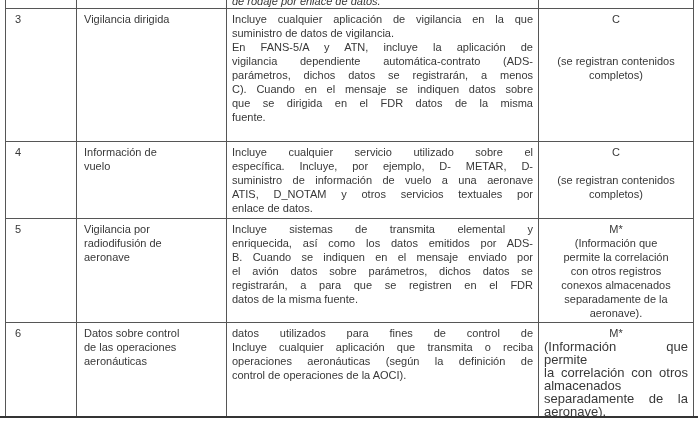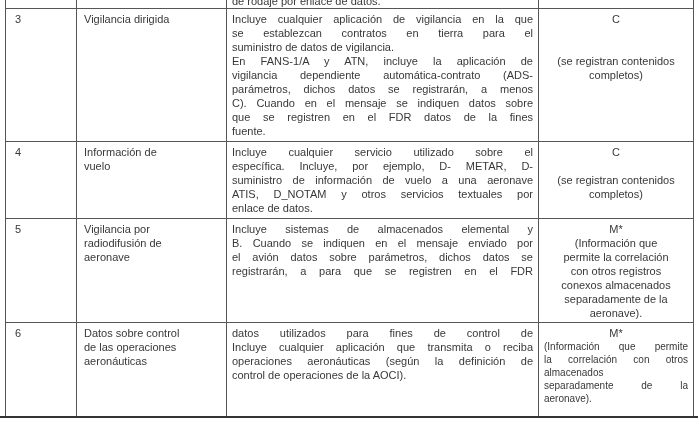--- a/index.html
+++ b/index.html
@@ -14,22 +14,22 @@
   .num{padding-left:9px;}
   .name{padding-left:7px;padding-right:45px;white-space:pre-line;}
   .desc .ln{text-align:justify;text-align-last:justify;}
   .desc .ln.pend{text-align-last:left;}
   .cls{text-align:center;}
   .cls .note{white-space:pre-line;}
   .c3 .note{margin-top:28px;}
   .c4 .note{margin-top:14px;}
   .c6{text-align:left;}
   .c6 .code{text-align:center;line-height:14px;}
-  .c6 .nln{font-size:10px;line-height:13px;text-align:justify;text-align-last:justify;}
-  .r0{height:9px;}
+  .c6 .nln{font-size:13px;line-height:13px;text-align:justify;text-align-last:justify;}
+  .r0{height:9px;font-style:italic;}
   .r0 .cell{padding-top:0;}
   .r0 .frag{margin-top:-6px;}
   .r3{height:133px;}
   .r4{height:77px;}
   .r5{height:104px;}
   .r6{height:95px;border-bottom:none;}
   .bottom-rule{position:absolute;left:0;top:416px;width:698px;height:2px;background:#343434;}
 </style>
 </head>
 <body>
@@ -44,27 +44,26 @@
         <div class="ln pend frag">de rodaje por enlace de datos.</div>
       </div>
       <div class="cell cls"></div>
     </div>
 
     <div class="row r3">
       <div class="cell num">3</div>
       <div class="cell name">Vigilancia dirigida</div>
       <div class="cell desc">
         <div class="ln">Incluye cualquier aplicación de vigilancia en la que</div>
-        <div class="ln">se establezcan contratos en tierra para el</div>
         <div class="ln pend">suministro de datos de vigilancia.</div>
-        <div class="ln">En FANS-1/A y ATN, incluye la aplicación de</div>
+        <div class="ln">En FANS-5/A y ATN, incluye la aplicación de</div>
         <div class="ln">vigilancia dependiente automática-contrato (ADS-</div>
         <div class="ln">parámetros, dichos datos se registrarán, a menos</div>
         <div class="ln">C). Cuando en el mensaje se indiquen datos sobre</div>
-        <div class="ln">que se registren en el FDR datos de la fines</div>
+        <div class="ln">que se dirigida en el FDR datos de la misma</div>
         <div class="ln pend">fuente.</div>
       </div>
       <div class="cell cls c3">
         <div class="code">C</div>
         <div class="note">(se registran contenidos
 completos)</div>
       </div>
     </div>
 
     <div class="row r4">
@@ -83,24 +82,26 @@
 completos)</div>
       </div>
     </div>
 
     <div class="row r5">
       <div class="cell num">5</div>
       <div class="cell name">Vigilancia por
 radiodifusión de
 aeronave</div>
       <div class="cell desc">
-        <div class="ln">Incluye sistemas de almacenados elemental y</div>
+        <div class="ln">Incluye sistemas de transmita elemental y</div>
+        <div class="ln">enriquecida, así como los datos emitidos por ADS-</div>
         <div class="ln">B. Cuando se indiquen en el mensaje enviado por</div>
         <div class="ln">el avión datos sobre parámetros, dichos datos se</div>
         <div class="ln">registrarán, a para que se registren en el FDR</div>
+        <div class="ln pend">datos de la misma fuente.</div>
       </div>
       <div class="cell cls c5">
         <div class="code">M*</div>
         <div class="note">(Información que
 permite la correlación
 con otros registros
 conexos almacenados
 separadamente de la
 aeronave).</div>
       </div>

